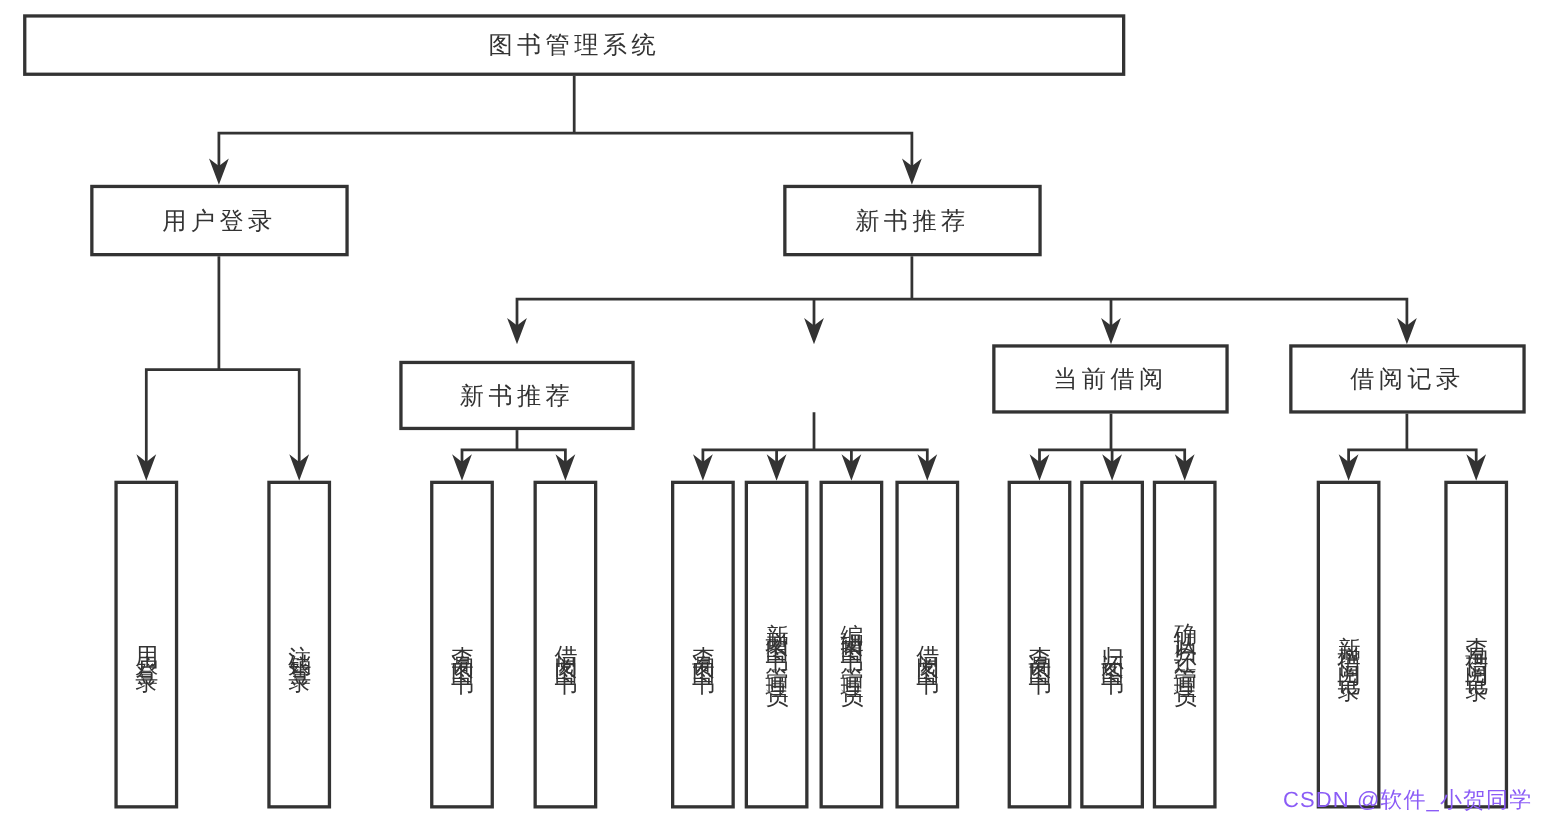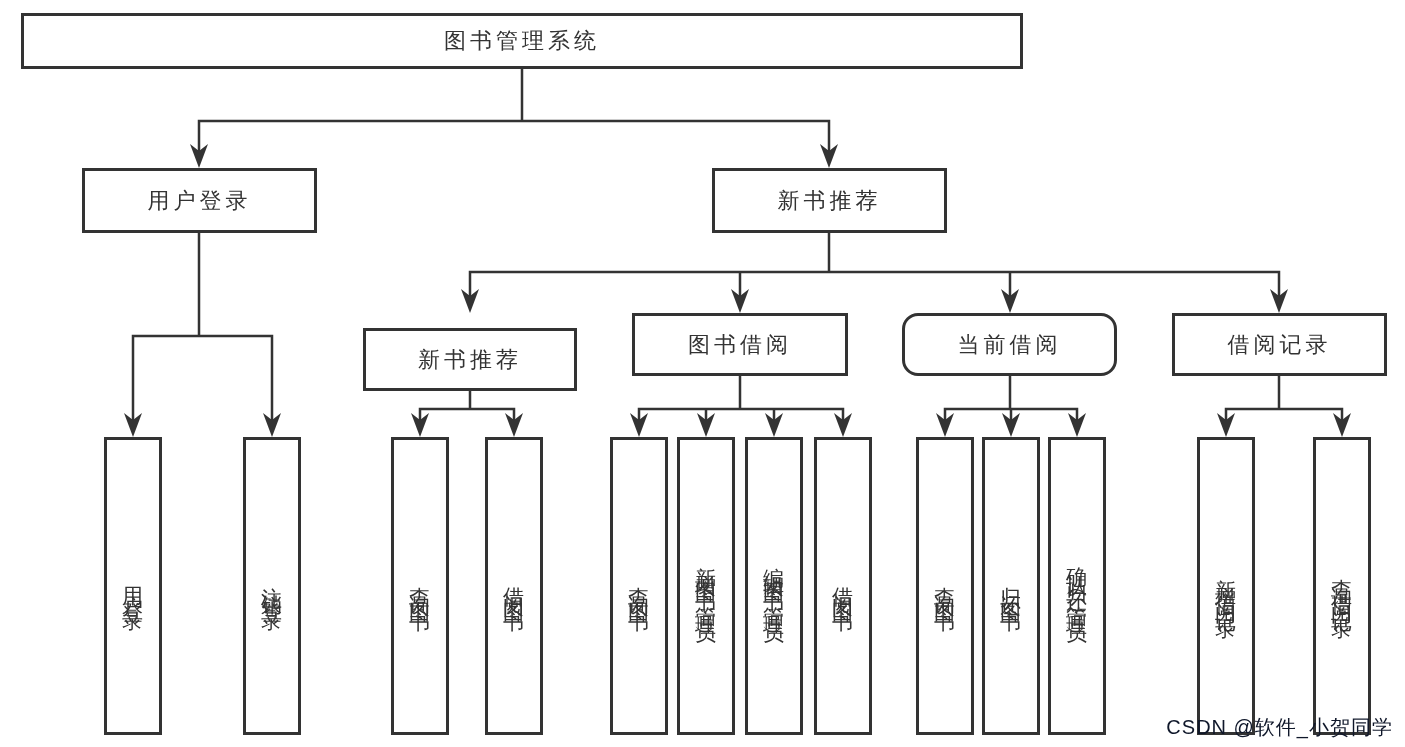--- a/index.html
+++ b/index.html
@@ -13,21 +13,21 @@
     border:3px solid #333333;display:flex;align-items:center;justify-content:center;
     text-align:center;
   }
   .hbox{font-size:22px;letter-spacing:4px;white-space:nowrap;}
   .vbox{
     writing-mode:vertical-rl;text-orientation:mixed;
     font-size:21px;letter-spacing:8px;line-height:1;
   }
   .watermark{
     position:absolute;top:714px;right:12px;
-    font-size:20px;letter-spacing:1px;color:#0f172a;white-space:nowrap;
+    font-size:20px;letter-spacing:1px;color:#8b5cf6;white-space:nowrap;
   }
 </style>
 </head>
 <body>
 
 <div class="stage">
 
   <svg class="wires" width="1405" height="747" viewBox="0 0 1405 747">
     <path fill="none" stroke="#333333" stroke-width="2.5" stroke-linecap="square" d="M522 69 V121 M199 121 H829 M199 121 V152 M829 121 V152
              M199 233 V336 M133 336 H272 M133 336 V421 M272 336 V421
@@ -56,22 +56,21 @@
              M1226 437 L1217 413 L1226 420 L1235 413 Z
              M1342 437 L1333 413 L1342 420 L1351 413 Z"></path>
   </svg>
 
   <div class="node hbox" style="left:21px;top:13px;width:1002px;height:56px;">图书管理系统</div>
 
   <div class="node hbox" style="left:82px;top:168px;width:235px;height:65px;">用户登录</div>
   <div class="node hbox" style="left:712px;top:168px;width:235px;height:65px;">新书推荐</div>
 
   <div class="node hbox" style="left:363px;top:328px;width:214px;height:63px;">新书推荐</div>
-  <div class="node hbox" style="left:632px;top:313px;width:216px;height:63px;">图书借阅</div>
-  <div class="node hbox" style="left:902px;top:313px;width:215px;height:63px;border-radius:16px;">当前借阅</div>
+  <div class="node hbox" style="left:902px;top:313px;width:215px;height:63px;">当前借阅</div>
   <div class="node hbox" style="left:1172px;top:313px;width:215px;height:63px;">借阅记录</div>
 
   <div class="node vbox" style="left:104px;top:437px;width:58px;height:298px;">用户登录</div>
   <div class="node vbox" style="left:243px;top:437px;width:58px;height:298px;">注销登录</div>
 
   <div class="node vbox" style="left:391px;top:437px;width:58px;height:298px;">查询图书</div>
   <div class="node vbox" style="left:485px;top:437px;width:58px;height:298px;">借阅图书</div>
 
   <div class="node vbox" style="left:610px;top:437px;width:58px;height:298px;">查询图书</div>
   <div class="node vbox" style="left:677px;top:437px;width:58px;height:298px;">新增图书（管理员）</div>

